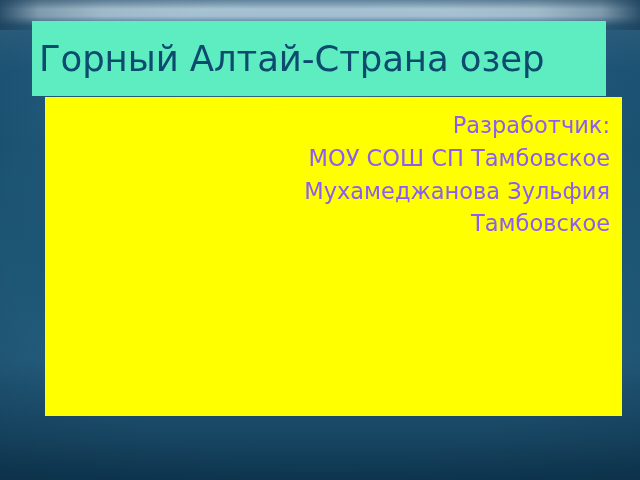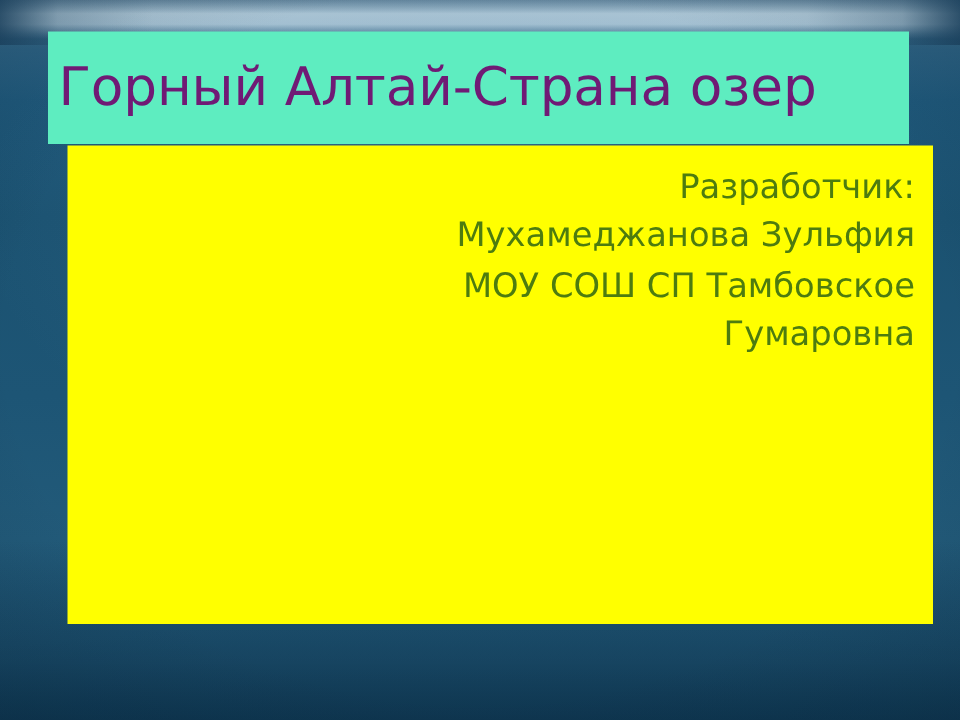--- a/index.html
+++ b/index.html
@@ -97,42 +97,42 @@
     width: 574px;
     height: 75px;
     background: #5eedc0;
     display: flex;
     align-items: center;
     box-sizing: border-box;
     padding-left: 7px;
     padding-right: 4px;
   }
   .title-text {
-    color: #701a75;
+    color: #0c4a6e;
     font-size: 35.5px;
     line-height: 1.05;
     font-weight: 400;
     letter-spacing: -0.1px;
     white-space: nowrap;
   }
 
   
   .body-box {
     position: absolute;
     left: 45px;
     top: 97px;
     width: 577px;
     height: 319px;
     background: #ffff00;
     box-sizing: border-box;
     padding: 10px 12px 0 14px;
     text-align: right;
   }
   .body-line {
-    color: #4d7c0f;
+    color: #8b5cf6;
     font-size: 22.5px;
     line-height: 1.44;
     font-weight: 400;
     white-space: nowrap;
     text-align: right;
   }
   .body-line.l1 { margin-top: 2px; }
   .body-line.l3 { margin-top: 1px; }
 </style>
 </head>
@@ -146,18 +146,18 @@
   <div class="bg-glow"></div>
   <div class="bg-vignette"></div>
   <div class="bg-bottomshade"></div>
 
   <div class="title-banner">
     <div class="title-text">Горный Алтай-Страна озер</div>
   </div>
 
   <div class="body-box">
     <div class="body-line l1">Разработчик:</div>
+    <div class="body-line l3">МОУ СОШ СП Тамбовское</div>
     <div class="body-line l4">Мухамеджанова Зульфия</div>
-    <div class="body-line l3">МОУ СОШ СП Тамбовское</div>
-    <div class="body-line l5">Гумаровна</div>
+    <div class="body-line l5">Тамбовское</div>
   </div>
 
 </div>
 
 </body></html>

